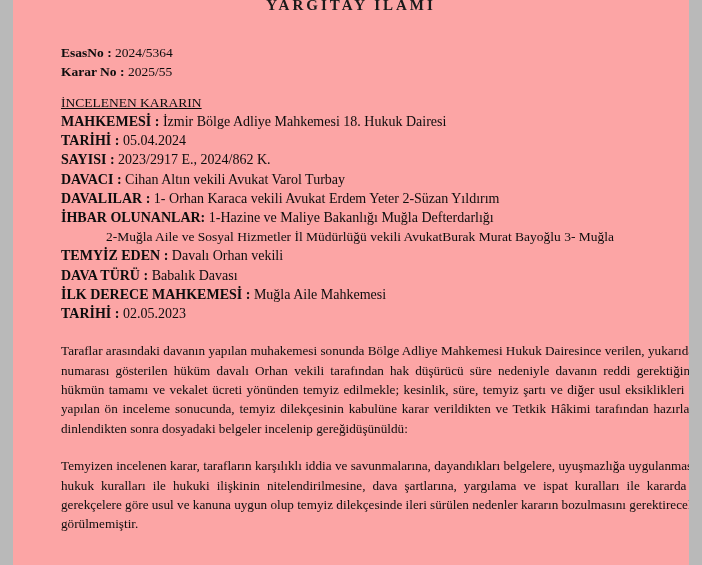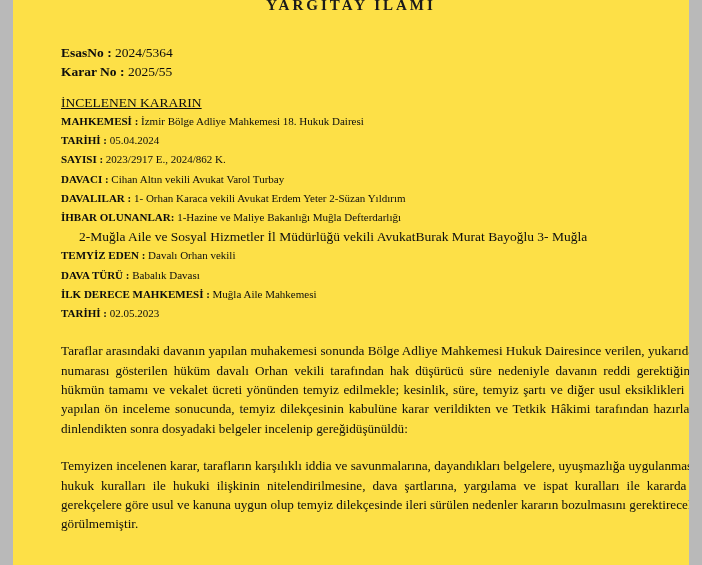--- a/index.html
+++ b/index.html
@@ -12,21 +12,21 @@
     height: 565px;
     overflow: hidden;
     font-family: "Liberation Serif", serif;
   }
   .page {
     position: absolute;
     left: 13px;
     top: 0;
     width: 676px;
     height: 565px;
-    background: #fde047;
+    background: #fca5a5;
     overflow: hidden;
   }
   .doc-title {
     text-align: center;
     font-family: "Liberation Serif", serif;
     font-weight: bold;
     font-size: 15px;
     letter-spacing: 3px;
     color: #1a1a1a;
     margin-top: -2px;
@@ -54,31 +54,31 @@
     font-weight: normal;
   }
   .section-head {
     font-weight: normal;
     text-decoration: underline;
     font-size: 13.5px;
     margin-top: 12px;
     line-height: 19px;
   }
   .meta-block2 {
-    font-size: 11px;
+    font-size: 14px;
     line-height: 19.2px;
   }
   .continuation {
     text-align: center;
     font-size: 13.5px;
     line-height: 19.2px;
     padding: 0 10px;
   }
   .cont-line1 {
-    text-align: left;
+    text-align: center;
     text-indent: 8px;
   }
   .para {
     font-size: 13.2px;
     line-height: 19.4px;
     text-align: justify;
     margin-top: 18px;
     white-space: normal;
     width: 680px;
     margin-left: 0;

